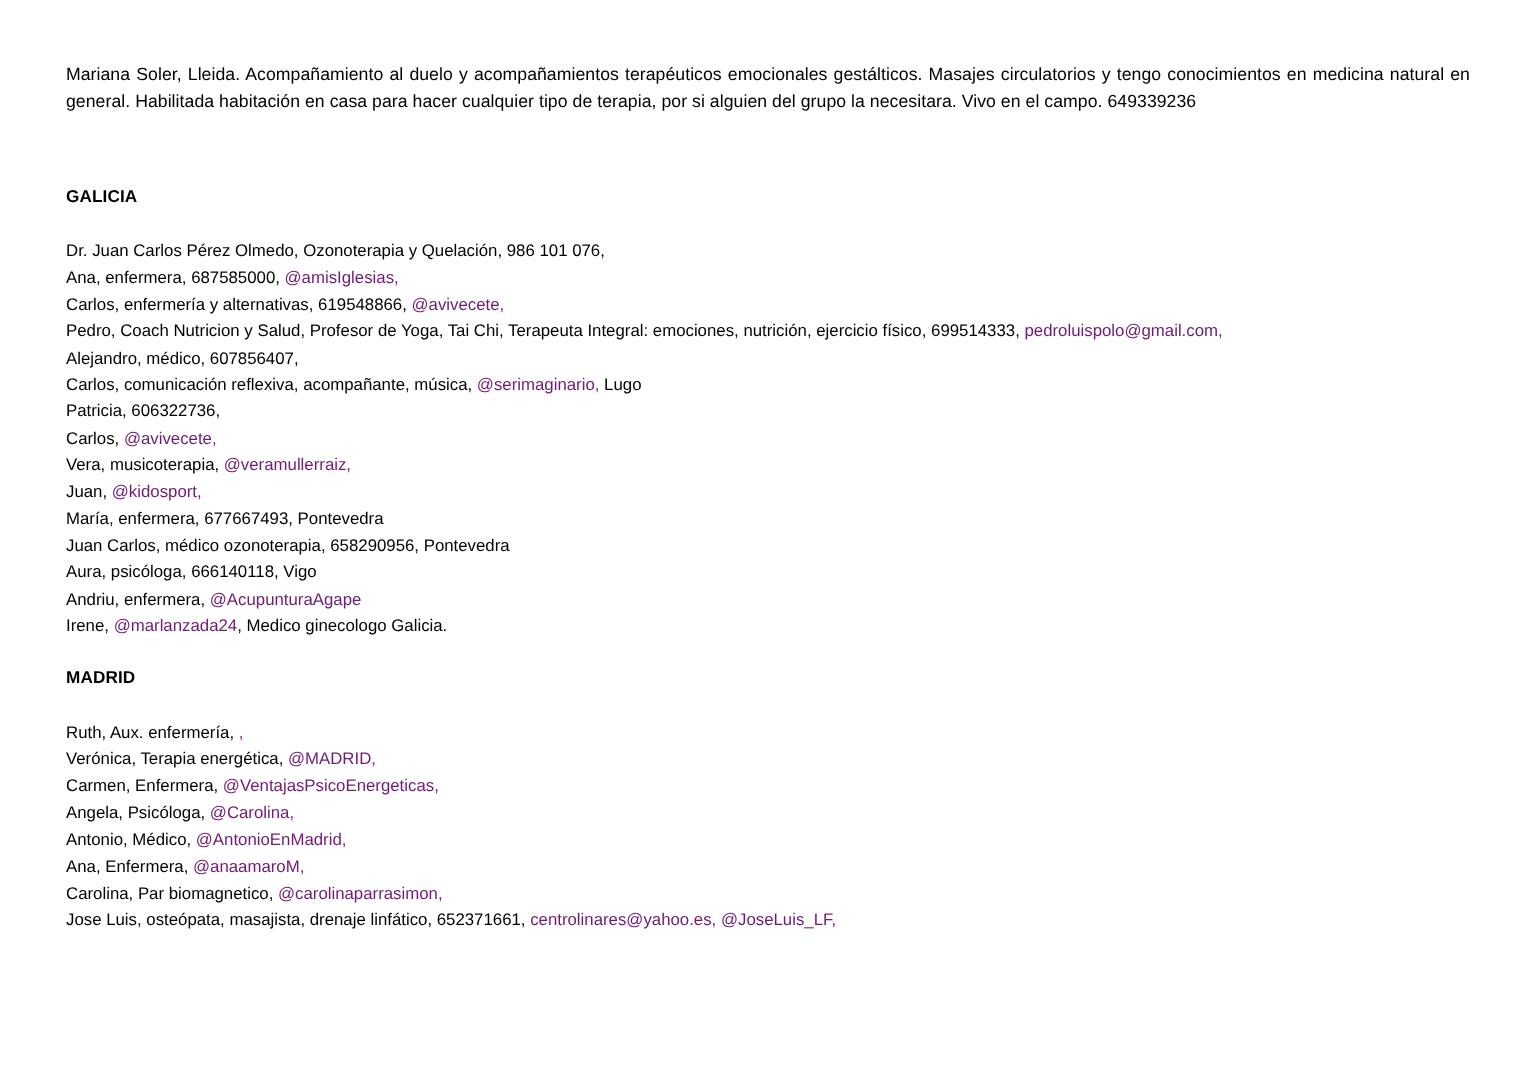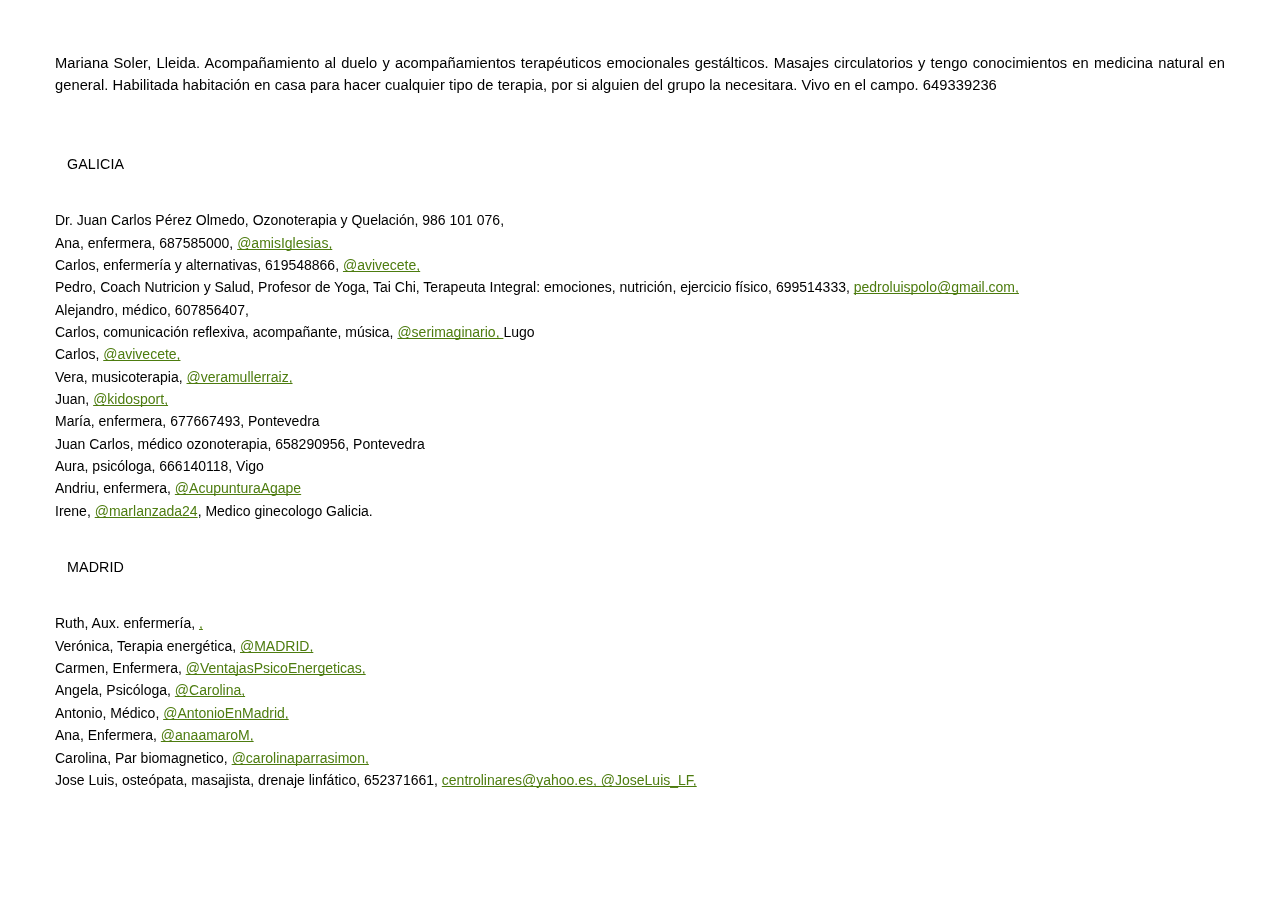--- a/index.html
+++ b/index.html
@@ -27,44 +27,43 @@
   }
   .para {
     font-size: 14.7px;
     line-height: 22.4px;
     text-align: justify;
     text-justify: inter-word;
     margin: 0;
     letter-spacing: 0.05px;
   }
   .para-intro {
-    margin-bottom: 0;
+    margin-bottom: 12px;
   }
   .heading {
     font-size: 14.3px;
     line-height: 22.4px;
-    font-weight: normal;
-    margin: 12px;
+    font-weight: bold;
+    margin: 0;
     letter-spacing: 0.1px;
   }
   .spacer-lg { height: 44px; }
   .spacer-md { height: 22px; }
   .entry-list {
     font-size: 14px;
     line-height: 22.35px;
     margin: 0;
     white-space: nowrap;
   }
   .entry {
     display: block;
     white-space: nowrap;
   }
   a.link, .link {
-    color: #4d7c0f;
-    text-decoration: underline;
+    color: #701a75;
     text-decoration-skip-ink: none;
   }
   .plain { color: #000000; text-decoration: none; }
 </style>
 </head>
 <body>
 
 <div class="page">
   <div class="doc-body">
 
@@ -75,20 +74,21 @@
     <div>
       <div class="heading">GALICIA</div>
       <div class="spacer-md"></div>
       <div class="entry-list">
           <span class="entry"><span class="plain">Dr. Juan Carlos Pérez Olmedo, Ozonoterapia y Quelación, 986 101 076,</span></span>
           <span class="entry"><span class="plain">Ana, enfermera, 687585000, </span><span class="link">@amisIglesias,</span></span>
           <span class="entry"><span class="plain">Carlos, enfermería y alternativas, 619548866, </span><span class="link">@avivecete,</span></span>
           <span class="entry"><span class="plain">Pedro, Coach Nutricion y Salud, Profesor de Yoga, Tai Chi,  Terapeuta Integral: emociones, nutrición, ejercicio físico, 699514333, </span><span class="link">pedroluispolo@gmail.com,</span></span>
           <span class="entry"><span class="plain">Alejandro, médico, 607856407,</span></span>
           <span class="entry"><span class="plain">Carlos, comunicación reflexiva, acompañante, música, </span><span class="link">@serimaginario, </span><span class="plain">Lugo</span></span>
+          <span class="entry"><span class="plain">Patricia, 606322736,</span></span>
           <span class="entry"><span class="plain">Carlos, </span><span class="link">@avivecete,</span></span>
           <span class="entry"><span class="plain">Vera, musicoterapia, </span><span class="link">@veramullerraiz,</span></span>
           <span class="entry"><span class="plain">Juan, </span><span class="link">@kidosport,</span></span>
           <span class="entry"><span class="plain">María, enfermera, 677667493, Pontevedra</span></span>
           <span class="entry"><span class="plain">Juan Carlos, médico ozonoterapia, 658290956, Pontevedra</span></span>
           <span class="entry"><span class="plain">Aura, psicóloga, 666140118, Vigo</span></span>
           <span class="entry"><span class="plain">Andriu, enfermera, </span><span class="link">@AcupunturaAgape</span></span>
           <span class="entry"><span class="plain">Irene, </span><span class="link">@marlanzada24</span><span class="plain">, Medico ginecologo Galicia.</span></span>
         </div>
     </div>

